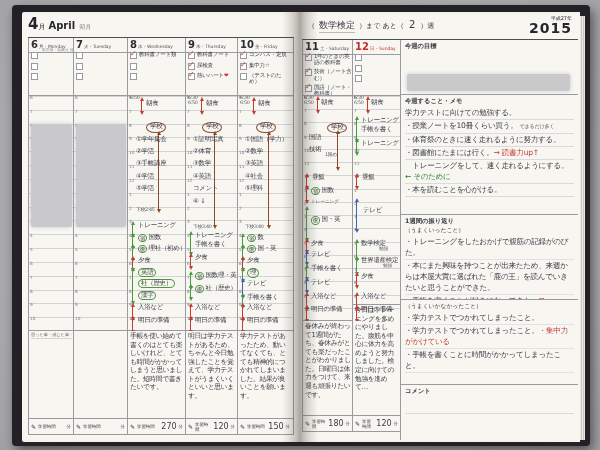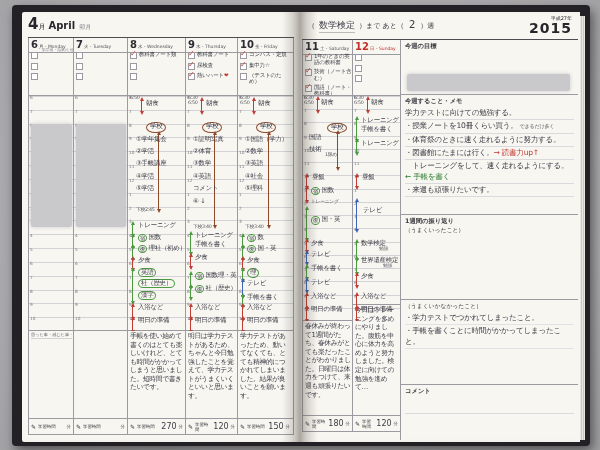--- a/index.html
+++ b/index.html
@@ -726,32 +726,38 @@
       <div class="sec-title">今週の目標</div>
       <div class="goal-redact"></div>
     </section>
     <section class="sec" id="sec-todo" style="top:55px;height:120px">
       <div class="sec-title">今週すること・メモ</div>
       <div class="lines" id="todo-lines">
           <div class="nline"><span class="ntext">学力テストに向けての勉強する。</span></div>
           <div class="nline"><span class="ntext">・授業ノートを10冊くらい買う。</span><span class="tinynote">できるだけ多く</span></div>
           <div class="nline"><span class="ntext">・体育祭のときに速く走れるように努力する。</span></div>
           <div class="nline"><span class="ntext">・図書館にたまには行く。</span><span class="accent-red">→ 読書力up↑</span></div>
-          <div class="nline"><span class="ntext">　トレーニングをして、速く走れるようにする。</span><span class="accent-green">← 手帳を書く</span></div>
-          <div class="nline"><span class="ntext">・来週も頑張りたいです。</span></div>
+          <div class="nline"><span class="ntext">　トレーニングをして、速く走れるようにする。</span><span class="accent-green">← そのために</span></div>
+          <div class="nline"><span class="ntext">・本を読むことを心がける。</span></div>
         </div>
     </section>
     <section class="sec" id="sec-good" style="top:175px;height:85px">
       <div class="sec-title">1週間の振り返り</div>
       <div class="sec-sub">（うまくいったこと）</div>
+      <div class="lines plain" id="good-lines">
+          <div class="nline"><span class="ntext">・トレーニングをしたおかげで腹筋の記録がのびた。</span></div>
+          <div class="nline"><span class="ntext">・本にまた興味を持つことが出来たため、来週からは本屋大賞に選ばれた「鹿の王」を読んでいきたいと思うことができた。</span></div>
+          <div class="nline"><span class="ntext">・手帳を書くことが好きになってきた。</span><span class="accent-red">❤</span></div>
+        </div>
     </section>
     <section class="sec" id="sec-bad" style="top:260px;height:85px">
       <div class="sec-sub">（うまくいかなかったこと）</div>
       <div class="lines plain" id="bad-lines">
           <div class="nline"><span class="ntext">・学力テストでつかれてしまったこと。</span></div>
+          <div class="nline"><span class="ntext">・学力テストでつかれてしまったこと。</span><span class="accent-red">・集中力がかけている</span></div>
           <div class="nline"><span class="ntext">・手帳を書くことに時間がかかってしまったこと。</span></div>
         </div>
     </section>
     <section class="sec" id="sec-comment" style="top:345px;height:55px;border-bottom:none">
       <div class="sec-title">コメント</div>
       <div class="comment-lines"></div>
     </section>
   </div>
   <div class="pageedge"></div>
 </div>

